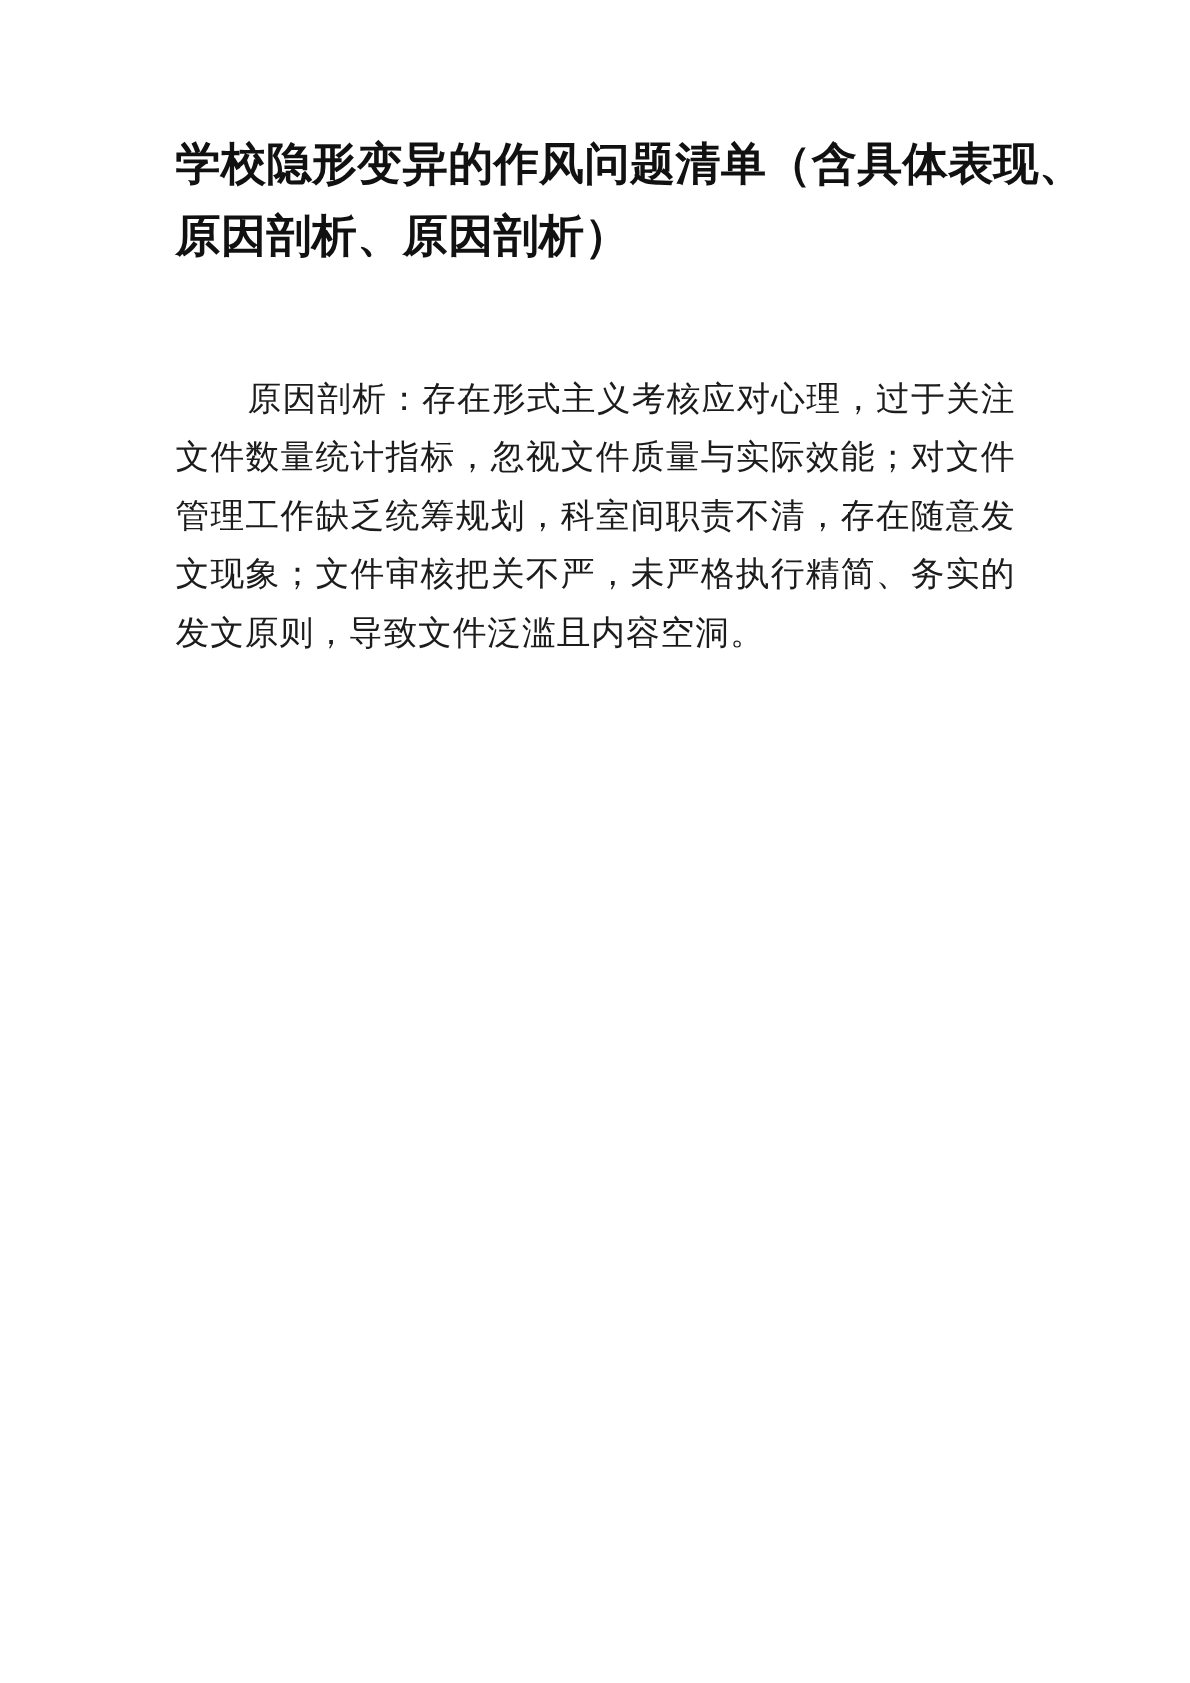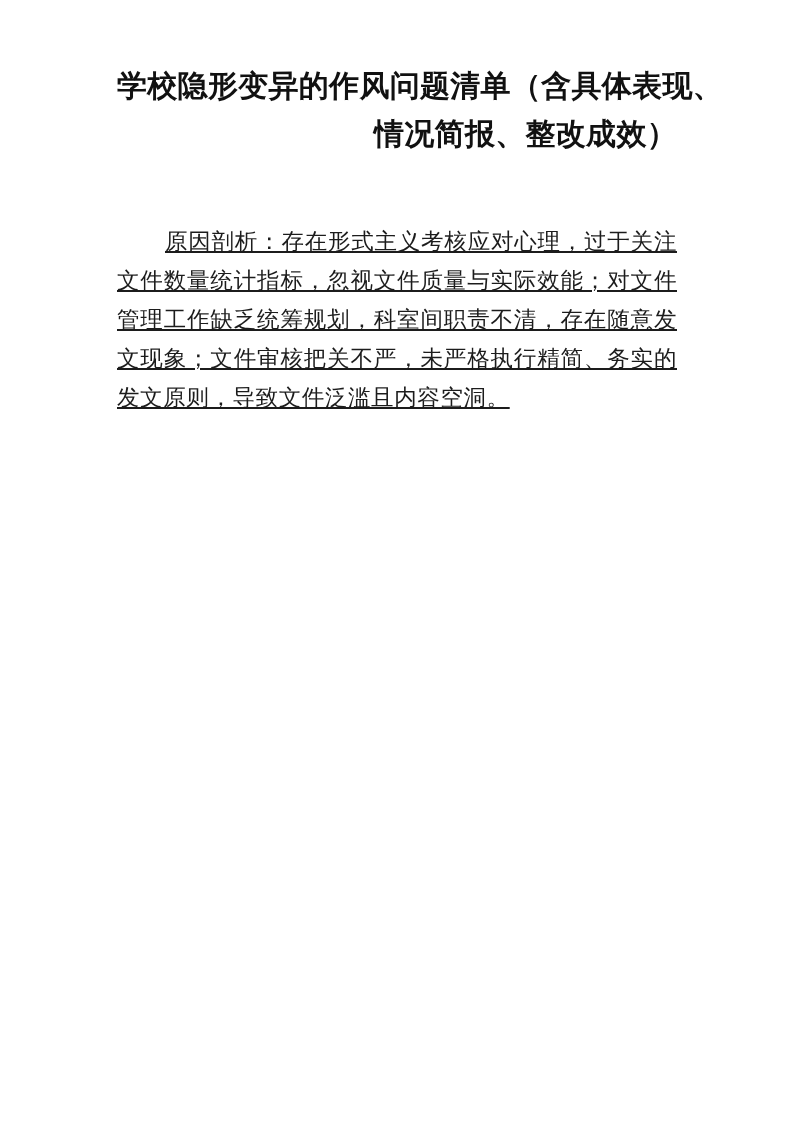--- a/index.html
+++ b/index.html
@@ -21,25 +21,25 @@
     background: #ffffff;
   }
   .doc-body {
     position: absolute;
     left: 117px;
     top: 0;
     width: 560px;
   }
   .doc-title {
     margin: 0;
-    padding-top: 62px;
+    padding-top: 86px;
     font-size: 30px;
     line-height: 48px;
     font-weight: 700;
-    text-align: right;
+    text-align: left;
     letter-spacing: 0.3px;
     color: #111111;
     font-family: "Liberation Serif", "DejaVu Serif", serif;
   }
   .title-line {
     display: block;
     white-space: nowrap;
   }
   .body-block {
     margin-top: 64px;
@@ -50,38 +50,37 @@
     line-height: 39px;
     text-align: justify;
     text-justify: inter-character;
     text-indent: 48px;
     letter-spacing: 0.6px;
     color: #1c1c1c;
     font-family: "Liberation Serif", "DejaVu Serif", serif;
   }
   p.para:last-child {
     margin-bottom: 0;
-    text-decoration: underline;
   }
   .num {
     font-family: "Liberation Serif", "DejaVu Serif", serif;
     font-weight: 700;
     letter-spacing: 0;
     padding: 0 1px;
   }
 </style>
 </head>
 <body>
 
 <div class="page">
   <div class="doc-body">
 
     <h1 class="doc-title">
       <span class="title-line">学校隐形变异的作风问题清单（含具体表现、</span>
-      <span class="title-line">情况简报、整改成效）</span>
+      <span class="title-line">原因剖析、原因剖析）</span>
     </h1>
 
     <div class="body-block">
       <p class="para">原因剖析：存在形式主义考核应对心理，过于关注文件数量统计指标，忽视文件质量与实际效能；对文件管理工作缺乏统筹规划，科室间职责不清，存在随意发文现象；文件审核把关不严，未严格执行精简、务实的发文原则，导致文件泛滥且内容空洞。</p>
     </div>
 
   </div>
 </div>
 
 </body></html>

